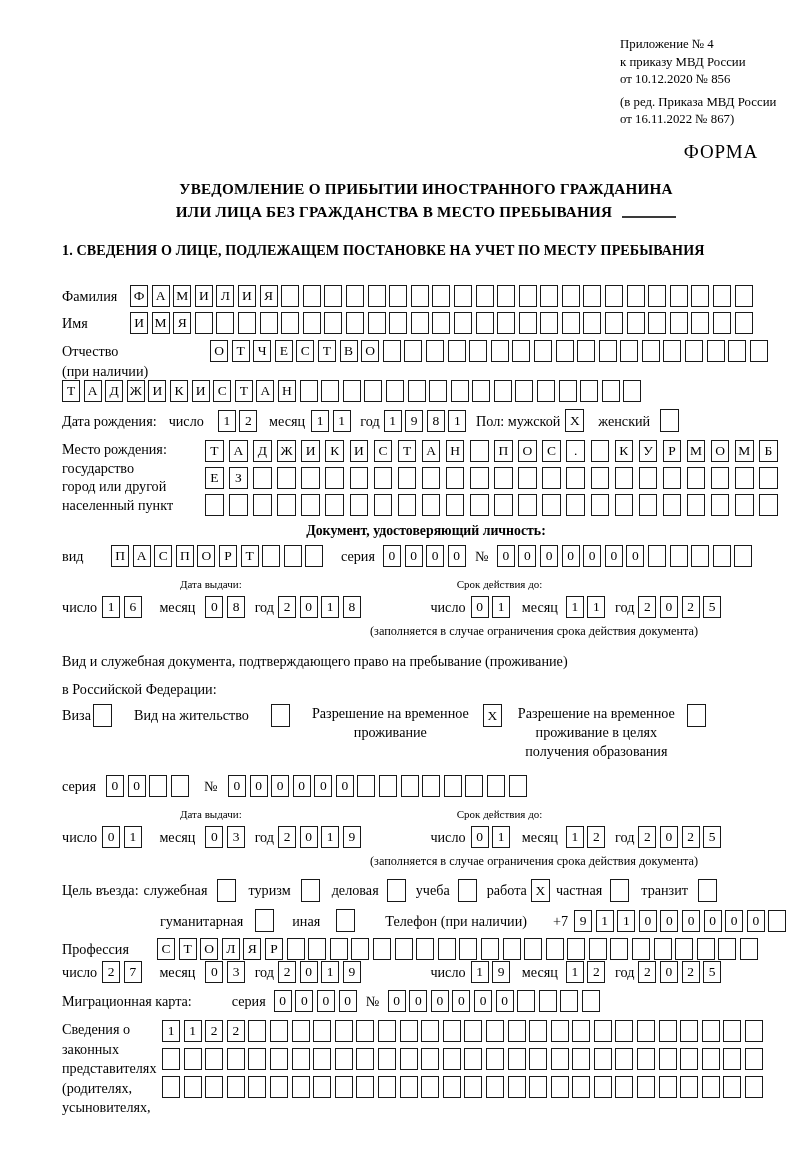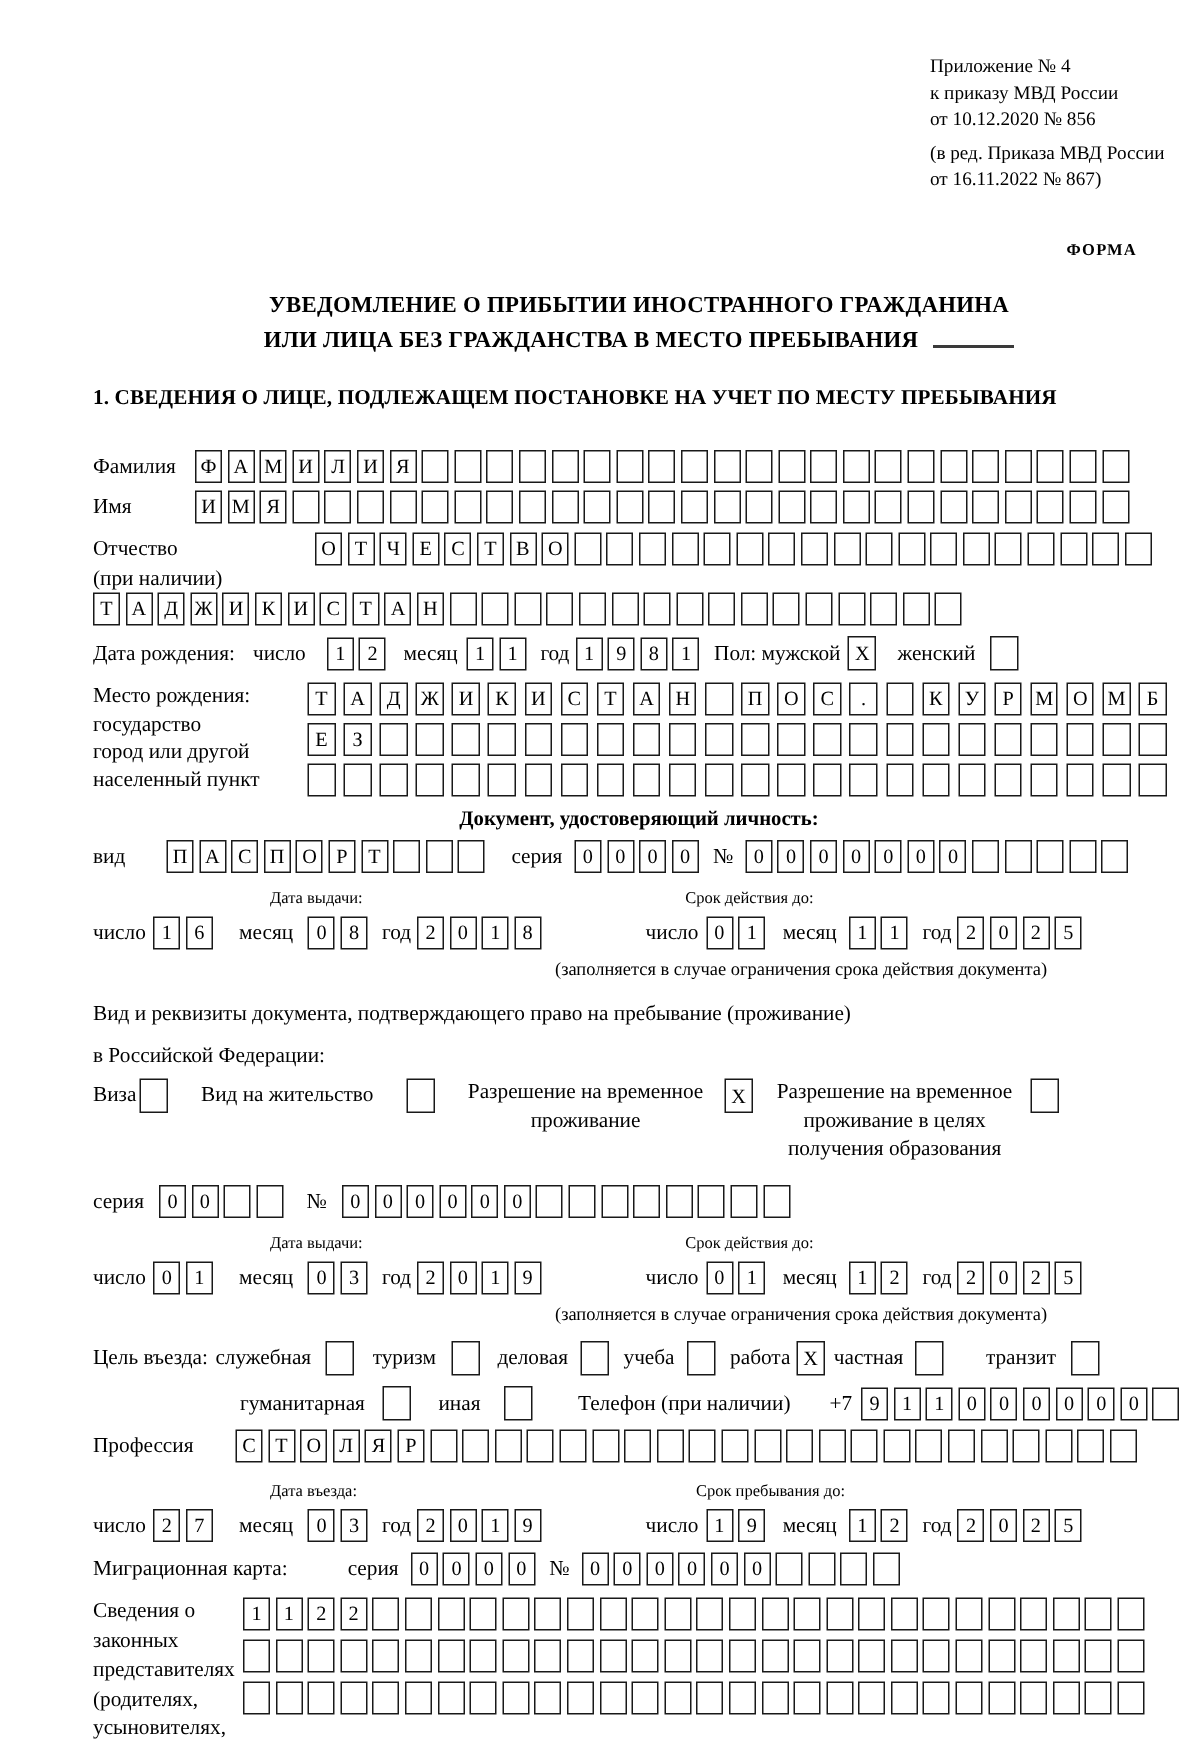--- a/index.html
+++ b/index.html
@@ -5,21 +5,21 @@
   html,body{margin:0;padding:0;background:#fff;}
   .page{
     position:relative;width:800px;height:1163px;box-sizing:border-box;
     background:#fff;color:#000;overflow:hidden;
     padding:36px 10px 0 62px;
     font-family:"Liberation Serif","DejaVu Serif",serif;
     font-size:14.2px;line-height:22px;
   }
   .hdr{margin-left:558px;font-size:12.8px;line-height:17.5px;width:180px;}
   .hdr .gap{margin-top:5px;}
-  .forma{margin-top:27px;text-align:right;padding-right:32px;font-weight:bold;font-size:11px;letter-spacing:.8px;}
+  .forma{margin-top:12px;text-align:right;padding-right:32px;font-weight:normal;font-size:19px;letter-spacing:.8px;}
   .title{margin-top:14px;text-align:center;font-weight:bold;font-size:15.2px;line-height:23px;letter-spacing:.2px;}
   .uline{display:inline-block;width:54px;border-bottom:2.4px solid #3a3a3a;margin-left:10px;transform:translateY(1px);}
   .sec{margin-top:16px;font-weight:bold;font-size:14.1px;letter-spacing:.1px;}
   .frow{display:flex;align-items:flex-start;}
   .lbl{flex:0 0 auto;}
   .lblcol{flex:0 0 auto;line-height:18.5px;}
   .boxes{display:flex;flex-wrap:nowrap;}
   .box{
     box-sizing:border-box;flex:0 0 auto;width:18px;height:22px;margin-right:3.6px;
     border:1.7px solid #191919;display:inline-flex;align-items:center;justify-content:center;
@@ -387,21 +387,21 @@
     <span class="dlbl" style="margin:0 4px 0 6px">год</span>
     <span class="boxes">
         <span class="box">2</span>
         <span class="box">0</span>
         <span class="box">2</span>
         <span class="box">5</span>
       </span>
   </div>
   <div class="note" style="margin-left:308px;margin-top:2px">(заполняется в случае ограничения срока действия документа)</div>
 
-  <div style="margin-top:8px">Вид и реквизиты документа, подтверждающего право на пребывание (проживание)</div>
+  <div style="margin-top:8px">Вид и служебная документа, подтверждающего право на пребывание (проживание)</div>
   <div style="margin-top:6px">в Российской Федерации:</div>
 
   <div class="frow" style="margin-top:4px">
     <span>Виза</span>
     <span class="boxes cbx" style="margin-left:2px">
         <span class="box"></span>
       </span>
     <span style="margin-left:22px">Вид на жительство</span>
     <span class="boxes cbx" style="margin-left:22px">
         <span class="box"></span>
@@ -511,21 +511,21 @@
         <span class="box"></span>
       </span>
     <span style="margin-left:10px">работа</span>
     <span class="boxes cbx" style="margin-left:4px">
         <span class="box">X</span>
       </span>
     <span style="margin-left:6px">частная</span>
     <span class="boxes cbx" style="margin-left:8px">
         <span class="box"></span>
       </span>
-    <span style="margin-left:28px">транзит</span>
+    <span style="margin-left:12px">транзит</span>
     <span class="boxes cbx" style="margin-left:10px">
         <span class="box"></span>
       </span>
   </div>
 
   <div class="frow" style="margin-top:7px;align-items:center">
     <span style="margin-left:98px">гуманитарная</span>
     <span class="boxes cbx" style="margin-left:12px">
         <span class="box"></span>
       </span>
@@ -576,24 +576,20 @@
         <span class="box"></span>
         <span class="box"></span>
         <span class="box"></span>
         <span class="box"></span>
         <span class="box"></span>
         <span class="box"></span>
         <span class="box"></span>
       </div>
   </div>
 
-  <div class="dhdr" style="margin-top:8px">
-    <span style="margin-left:118px">Дата въезда:</span>
-    <span style="margin-left:226px">Срок пребывания до:</span>
-  </div>
   <div class="frow" style="margin-top:1px;align-items:center">
     <span class="dlbl">число</span>
     <span class="boxes">
         <span class="box">2</span>
         <span class="box">7</span>
       </span>
     <span class="dlbl" style="margin:0 10px 0 14px">месяц</span>
     <span class="boxes">
         <span class="box">0</span>
         <span class="box">3</span>

